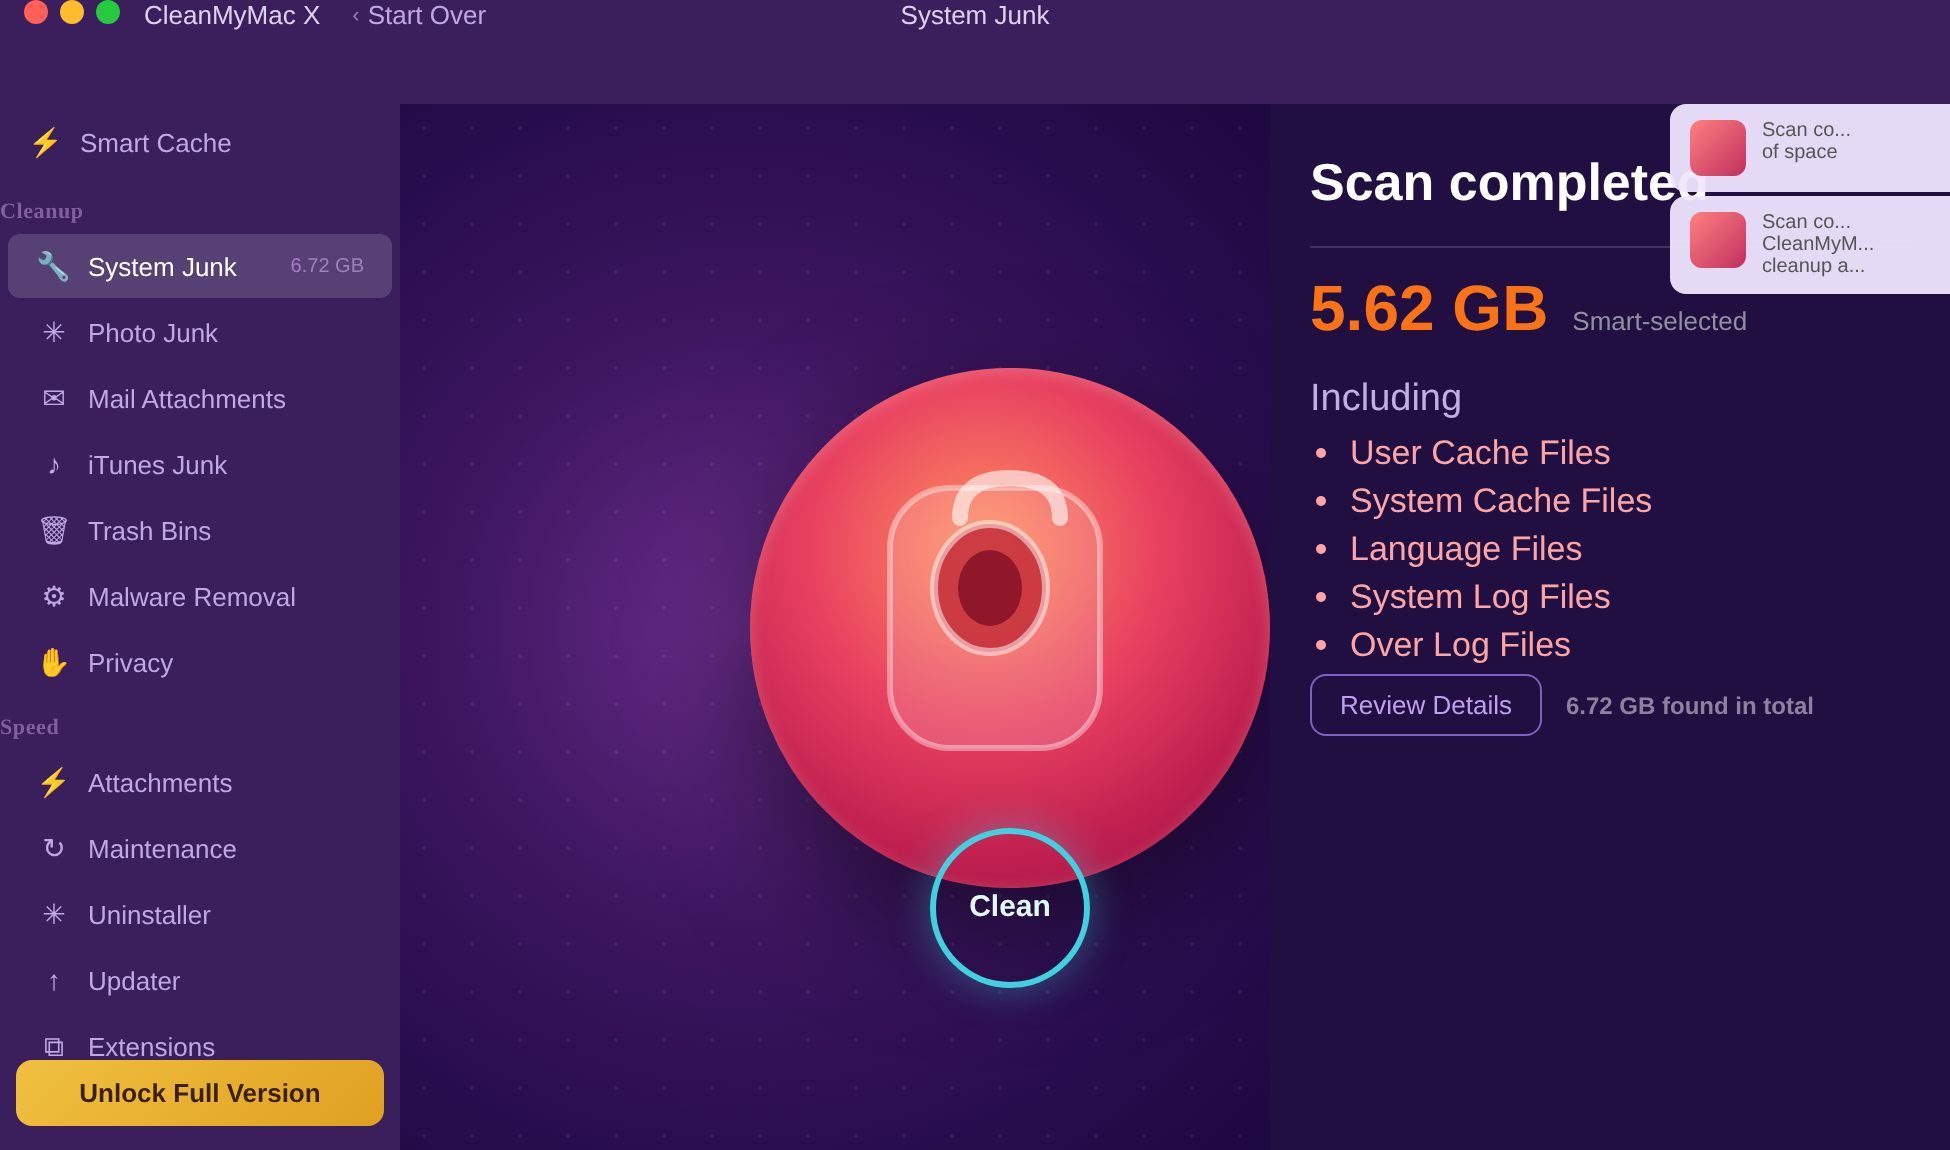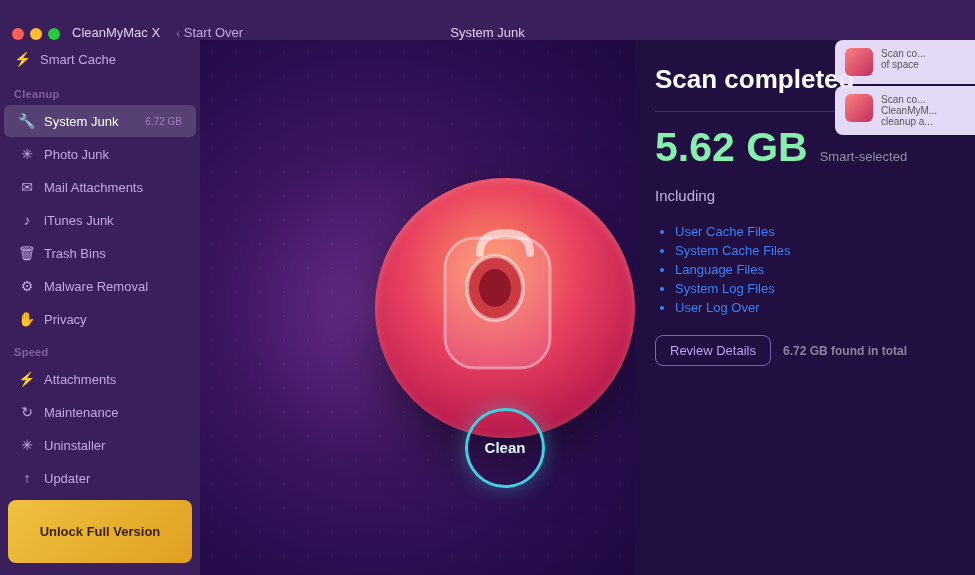--- a/index.html
+++ b/index.html
@@ -8,24 +8,24 @@
       height: 575px;
       overflow: hidden;
       font-family: -apple-system, BlinkMacSystemFont, 'Segoe UI', sans-serif;
       background: #2d1b4e;
       display: flex;
       flex-direction: column;
     }
 
     
     .titlebar {
-      height: 40px;
+      height: 52px;
       background: #3a1f5c;
       display: flex;
-      align-items: flex-end;
+      align-items: flex-start;
       padding: 0 12px;
       flex-shrink: 0;
       position: relative;
     }
     .traffic-lights {
       display: flex;
       gap: 6px;
       align-items: center;
     }
     .traffic-light {
@@ -97,26 +97,27 @@
     .sidebar-item.active {
       background: rgba(255,255,255,0.15);
       color: #fff;
     }
     .sidebar-item .item-badge {
       margin-left: auto;
       color: #a080c0;
       font-size: 10px;
     }
     .sidebar-section-label {
-      padding: 10px 14px 4px;
+      padding: 10px 0 4px;
       font-size: 11px;
       color: #8060a0;
       font-weight: 600;
       text-transform: capitalize;
       letter-spacing: 0.3px;
+      font-family: Liberation Serif, serif;
     }
     .sidebar-smart-scan {
       display: flex;
       align-items: center;
       padding: 10px 14px;
       color: #c0a8e0;
       font-size: 13px;
       cursor: pointer;
       gap: 8px;
     }
@@ -134,21 +135,21 @@
     
     .unlock-btn {
       position: absolute;
       bottom: 12px;
       left: 8px;
       right: 8px;
       background: linear-gradient(135deg, #f0c040, #e0a020);
       color: #3a1f00;
       border: none;
       border-radius: 8px;
-      padding: 24px;
+      padding: 9px;
       font-size: 13px;
       font-weight: 700;
       cursor: pointer;
       text-align: center;
     }
 
     
     .center-content {
       flex: 1;
       background: radial-gradient(ellipse at 40% 50%, #6b2d8b 0%, #3d1660 40%, #2a0e50 70%, #1e0840 100%);
@@ -264,50 +265,50 @@
       background: rgba(255,255,255,0.15);
       margin: 8px 0;
     }
     .size-display {
       display: flex;
       align-items: baseline;
       gap: 12px;
       margin: 4px 0 16px;
     }
     .size-number {
-      font-size: 41px;
+      font-size: 32px;
       font-weight: 700;
-      color: #86efac;
+      color: #f97316;
       text-align: right;
     }
     .size-label {
       font-size: 13px;
       color: #9090a0;
     }
     .including-label {
-      font-size: 15px;
+      font-size: 19px;
       color: #c0b0e0;
-      margin-bottom: 20px;
+      margin-bottom: 6px;
     }
     .file-list {
       list-style: disc;
       padding-left: 20px;
       display: flex;
       flex-direction: column;
       gap: 4px;
     }
     .file-list li {
-      font-size: 13px;
-      color: #3b82f6;
+      font-size: 17px;
+      color: #fca5a5;
     }
     .bottom-actions {
       display: flex;
       align-items: center;
       gap: 12px;
-      margin-top: 20px;
+      margin-top: 4px;
     }
     .review-btn {
       background: transparent;
       border: 1.5px solid #8060c0;
       color: #c0a0f0;
       border-radius: 8px;
       padding: 7px 14px;
       font-size: 13px;
       cursor: pointer;
     }
@@ -449,21 +450,21 @@
       <span class="size-number">5.62 GB</span>
       <span class="size-label">Smart-selected</span>
     </div>
 
     <div class="including-label">Including</div>
     <ul class="file-list">
       <li>User Cache Files</li>
       <li>System Cache Files</li>
       <li>Language Files</li>
       <li>System Log Files</li>
-      <li>User Log Over</li>
+      <li>Over Log Files</li>
     </ul>
 
     <div class="bottom-actions">
       <button class="review-btn">Review Details</button>
       <span class="found-total">6.72 GB found in total</span>
     </div>
   </div>
 
 </div>
 

